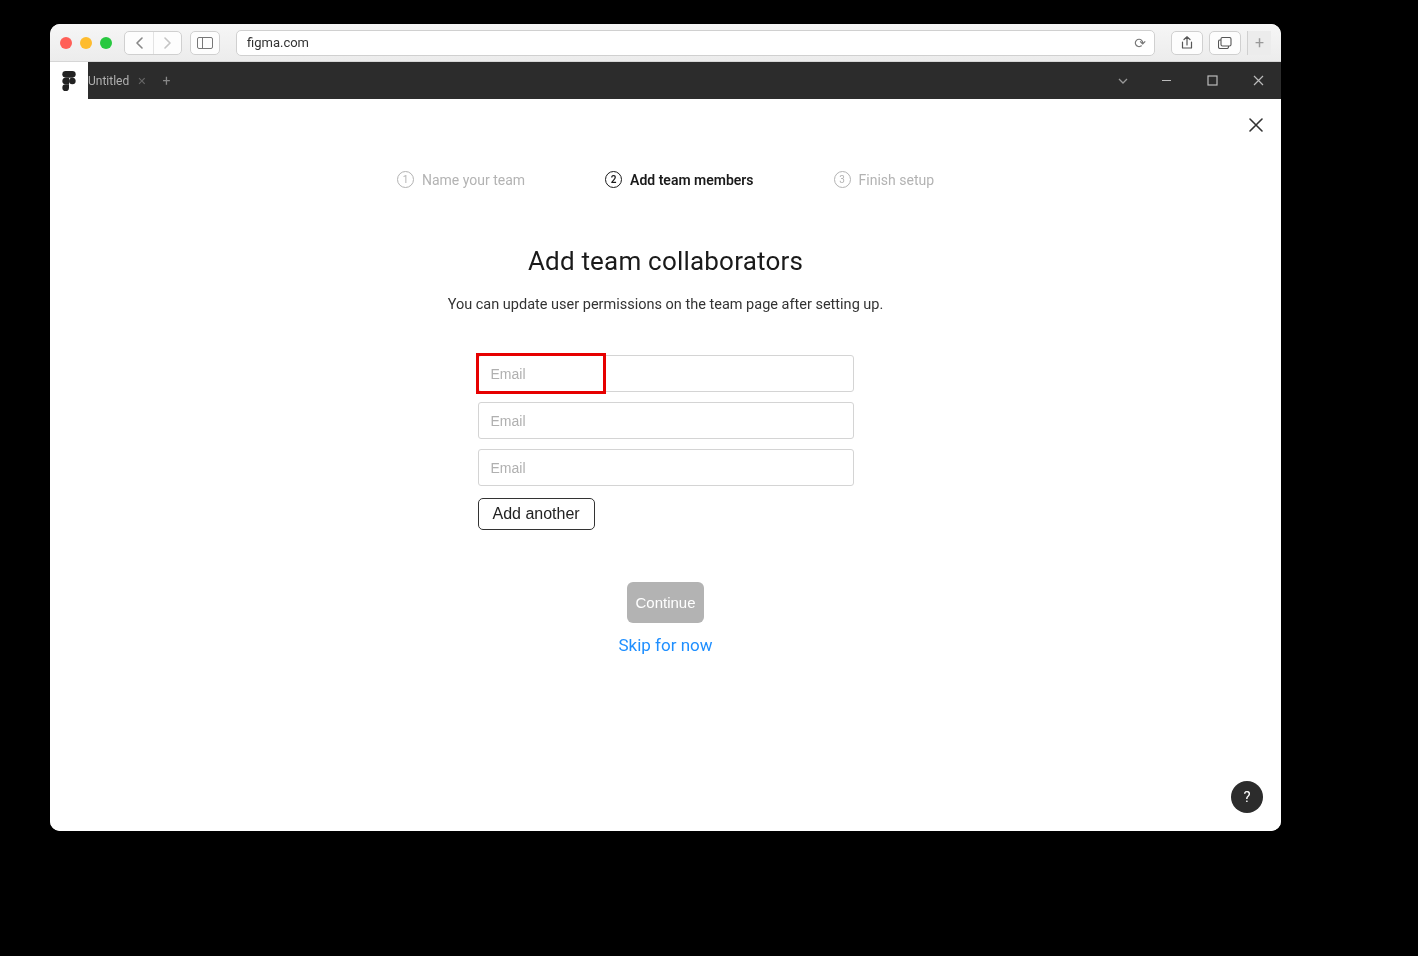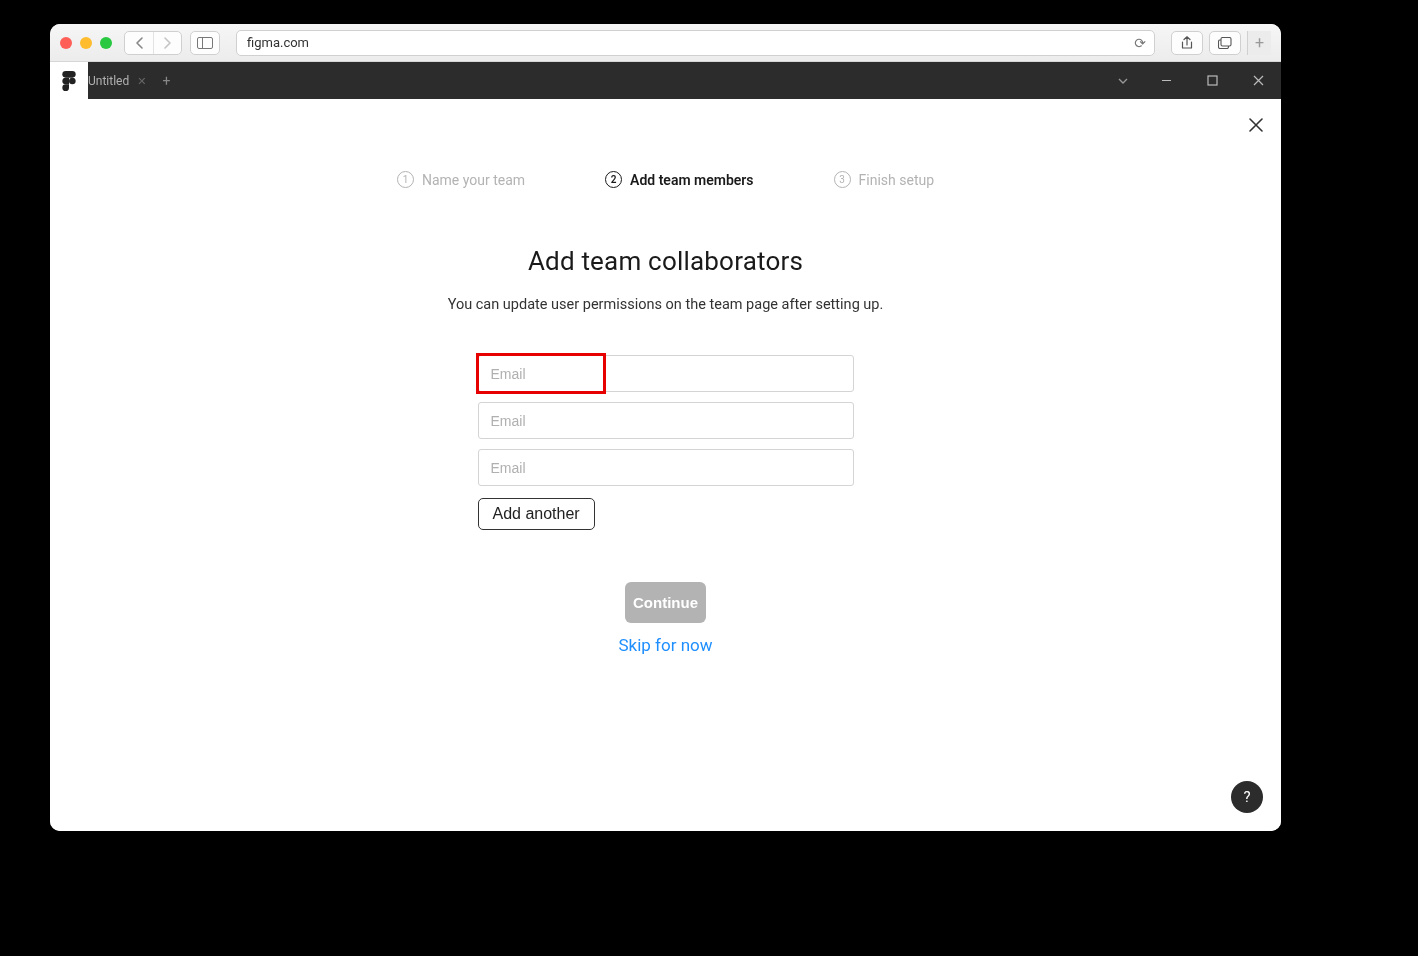--- a/index.html
+++ b/index.html
@@ -247,21 +247,21 @@
       cursor: pointer;
     }
     .continue-btn {
       margin-top: 52px;
       padding: 12px 8px;
       background: #b3b3b3;
       color: #fff;
       border: none;
       border-radius: 6px;
       font-size: 15px;
-      font-weight: 700;
+      font-weight: 400;
       cursor: pointer;
     }
     .skip-link {
       margin-top: 12px;
       font-size: 17px;
       color: #1f8fff;
       cursor: pointer;
     }
     
     .help-fab {

